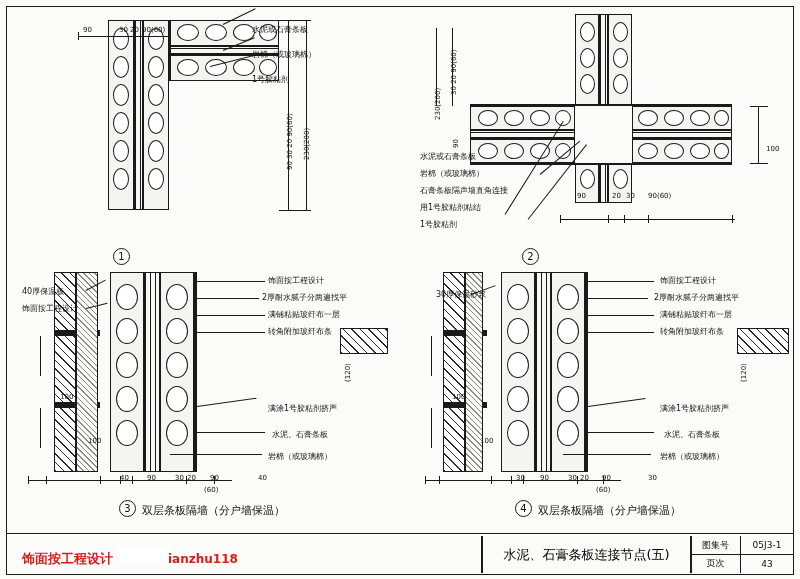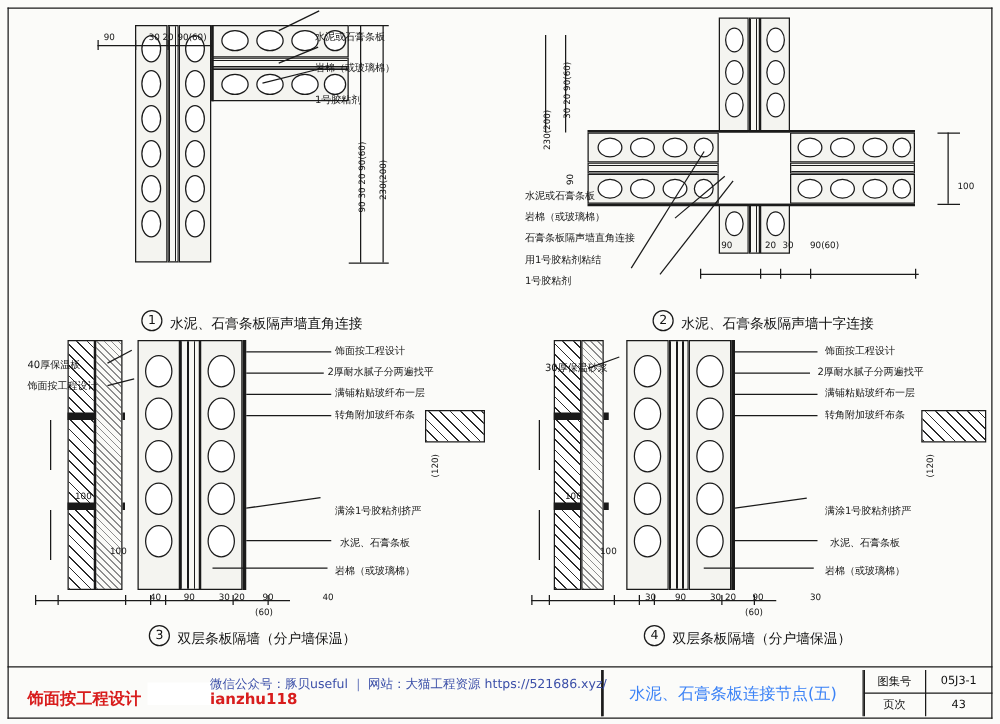--- a/index.html
+++ b/index.html
@@ -85,21 +85,21 @@
   .hole{
     position:absolute;border:1px solid #1a1a1a;border-radius:50%;
     background:#fff;box-sizing:border-box;
   }
   .leader{position:absolute;background:#1a1a1a;height:1px;transform-origin:left center;}
   .tick{position:absolute;background:#1a1a1a;}
   .tb-main{
     position:absolute;left:481px;top:536px;width:210px;height:37px;
     border-left:2px solid #1a1a1a;border-right:1px solid #1a1a1a;box-sizing:border-box;
     display:flex;align-items:center;justify-content:center;
-    font-size:13px;color:#3b82f6;
+    font-size:13px;color:#000000;
   }
   .tb-cell{position:absolute;box-sizing:border-box;display:flex;
     align-items:center;justify-content:center;font-size:9px;color:#111;}
   .tb-hline{position:absolute;left:691px;width:103px;height:1px;background:#1a1a1a;}
   .tb-vline{position:absolute;top:536px;width:1px;height:37px;background:#1a1a1a;}
   .frame-line-top{position:absolute;left:6px;top:6px;width:788px;height:1px;background:#1a1a1a;}
   .frame-line-bot{position:absolute;left:6px;top:574px;width:788px;height:1px;background:#1a1a1a;}
   .frame-line-l{position:absolute;left:6px;top:6px;width:1px;height:569px;background:#1a1a1a;}
   .frame-line-r{position:absolute;left:793px;top:6px;width:1px;height:569px;background:#1a1a1a;}
   .divider-mid{position:absolute;left:6px;top:533px;width:788px;height:1px;background:#1a1a1a;}
@@ -174,21 +174,20 @@
   <div class="abs dim" style="left:142px;top:26px;">90(60)</div>
 
   <div class="abs dimv" style="left:286px;top:170px;transform:rotate(-90deg);">90 30 20 90(60)</div>
   <div class="abs dimv" style="left:303px;top:160px;transform:rotate(-90deg);">230(200)</div>
 
   <div class="abs lbl" style="left:252px;top:25px;">水泥或石膏条板</div>
   <div class="abs lbl" style="left:252px;top:50px;">岩棉（或玻璃棉）</div>
   <div class="abs lbl" style="left:252px;top:75px;">1号胶粘剂</div>
 
   <div class="circleno" style="left:113px;top:248px;">1</div>
-  <div class="abs cap" style="left:136px;top:251px;">水泥、石膏条板隔声墙直角连接</div>
 
   <div class="panel" style="left:410px;top:14px;width:380px;height:225px;">
 
     <div class="board" style="left:165px;top:0px;width:24px;height:92px;"></div>
     <div class="hole" style="left:170px;top:8px;width:15px;height:20px;"></div>
     <div class="hole" style="left:170px;top:34px;width:15px;height:20px;"></div>
     <div class="hole" style="left:170px;top:60px;width:15px;height:20px;"></div>
 
     <div class="wool" style="left:189px;top:0px;width:9px;height:92px;"></div>
 
@@ -263,21 +262,20 @@
   <div class="abs dim" style="left:648px;top:192px;">90(60)</div>
   <div class="abs dim" style="left:766px;top:145px;">100</div>
 
   <div class="abs lbl" style="left:420px;top:152px;">水泥或石膏条板</div>
   <div class="abs lbl" style="left:420px;top:169px;">岩棉（或玻璃棉）</div>
   <div class="abs lbl" style="left:420px;top:186px;">石膏条板隔声墙直角连接</div>
   <div class="abs lbl" style="left:420px;top:203px;">用1号胶粘剂粘结</div>
   <div class="abs lbl" style="left:420px;top:220px;">1号胶粘剂</div>
 
   <div class="circleno" style="left:522px;top:248px;">2</div>
-  <div class="abs cap" style="left:545px;top:251px;">水泥、石膏条板隔声墙十字连接</div>
 
   <div class="panel" style="left:10px;top:272px;width:380px;height:210px;">
 
     <div class="hatch45" style="left:44px;top:0px;width:22px;height:200px;"></div>
     <div class="solidfill" style="left:44px;top:58px;width:46px;height:6px;"></div>
     <div class="solidfill" style="left:44px;top:130px;width:46px;height:6px;"></div>
 
     <div class="insul" style="left:66px;top:0px;width:22px;height:200px;"></div>
 
     <div class="board" style="left:100px;top:0px;width:34px;height:200px;"></div>
@@ -429,17 +427,16 @@
   <div class="tb-hline" style="top:554px;"></div>
 
   <div class="tb-main">水泥、石膏条板连接节点(五)</div>
 
   <div class="tb-cell" style="left:691px;top:536px;width:49px;height:18px;">图集号</div>
   <div class="tb-cell" style="left:740px;top:536px;width:54px;height:18px;">05J3-1</div>
   <div class="tb-cell" style="left:691px;top:554px;width:49px;height:19px;">页次</div>
   <div class="tb-cell" style="left:740px;top:554px;width:54px;height:19px;">43</div>
 
   <div class="wm-white"></div>
-  <div class="wm-bot">微信公众号：豚贝useful ｜ 网站：大猫工程资源 https://521686.xyz/</div>
   <div class="wm-red">饰面按工程设计</div>
   <div class="wm-red2">ianzhu118</div>
 
 </div>
 
 </body></html>

